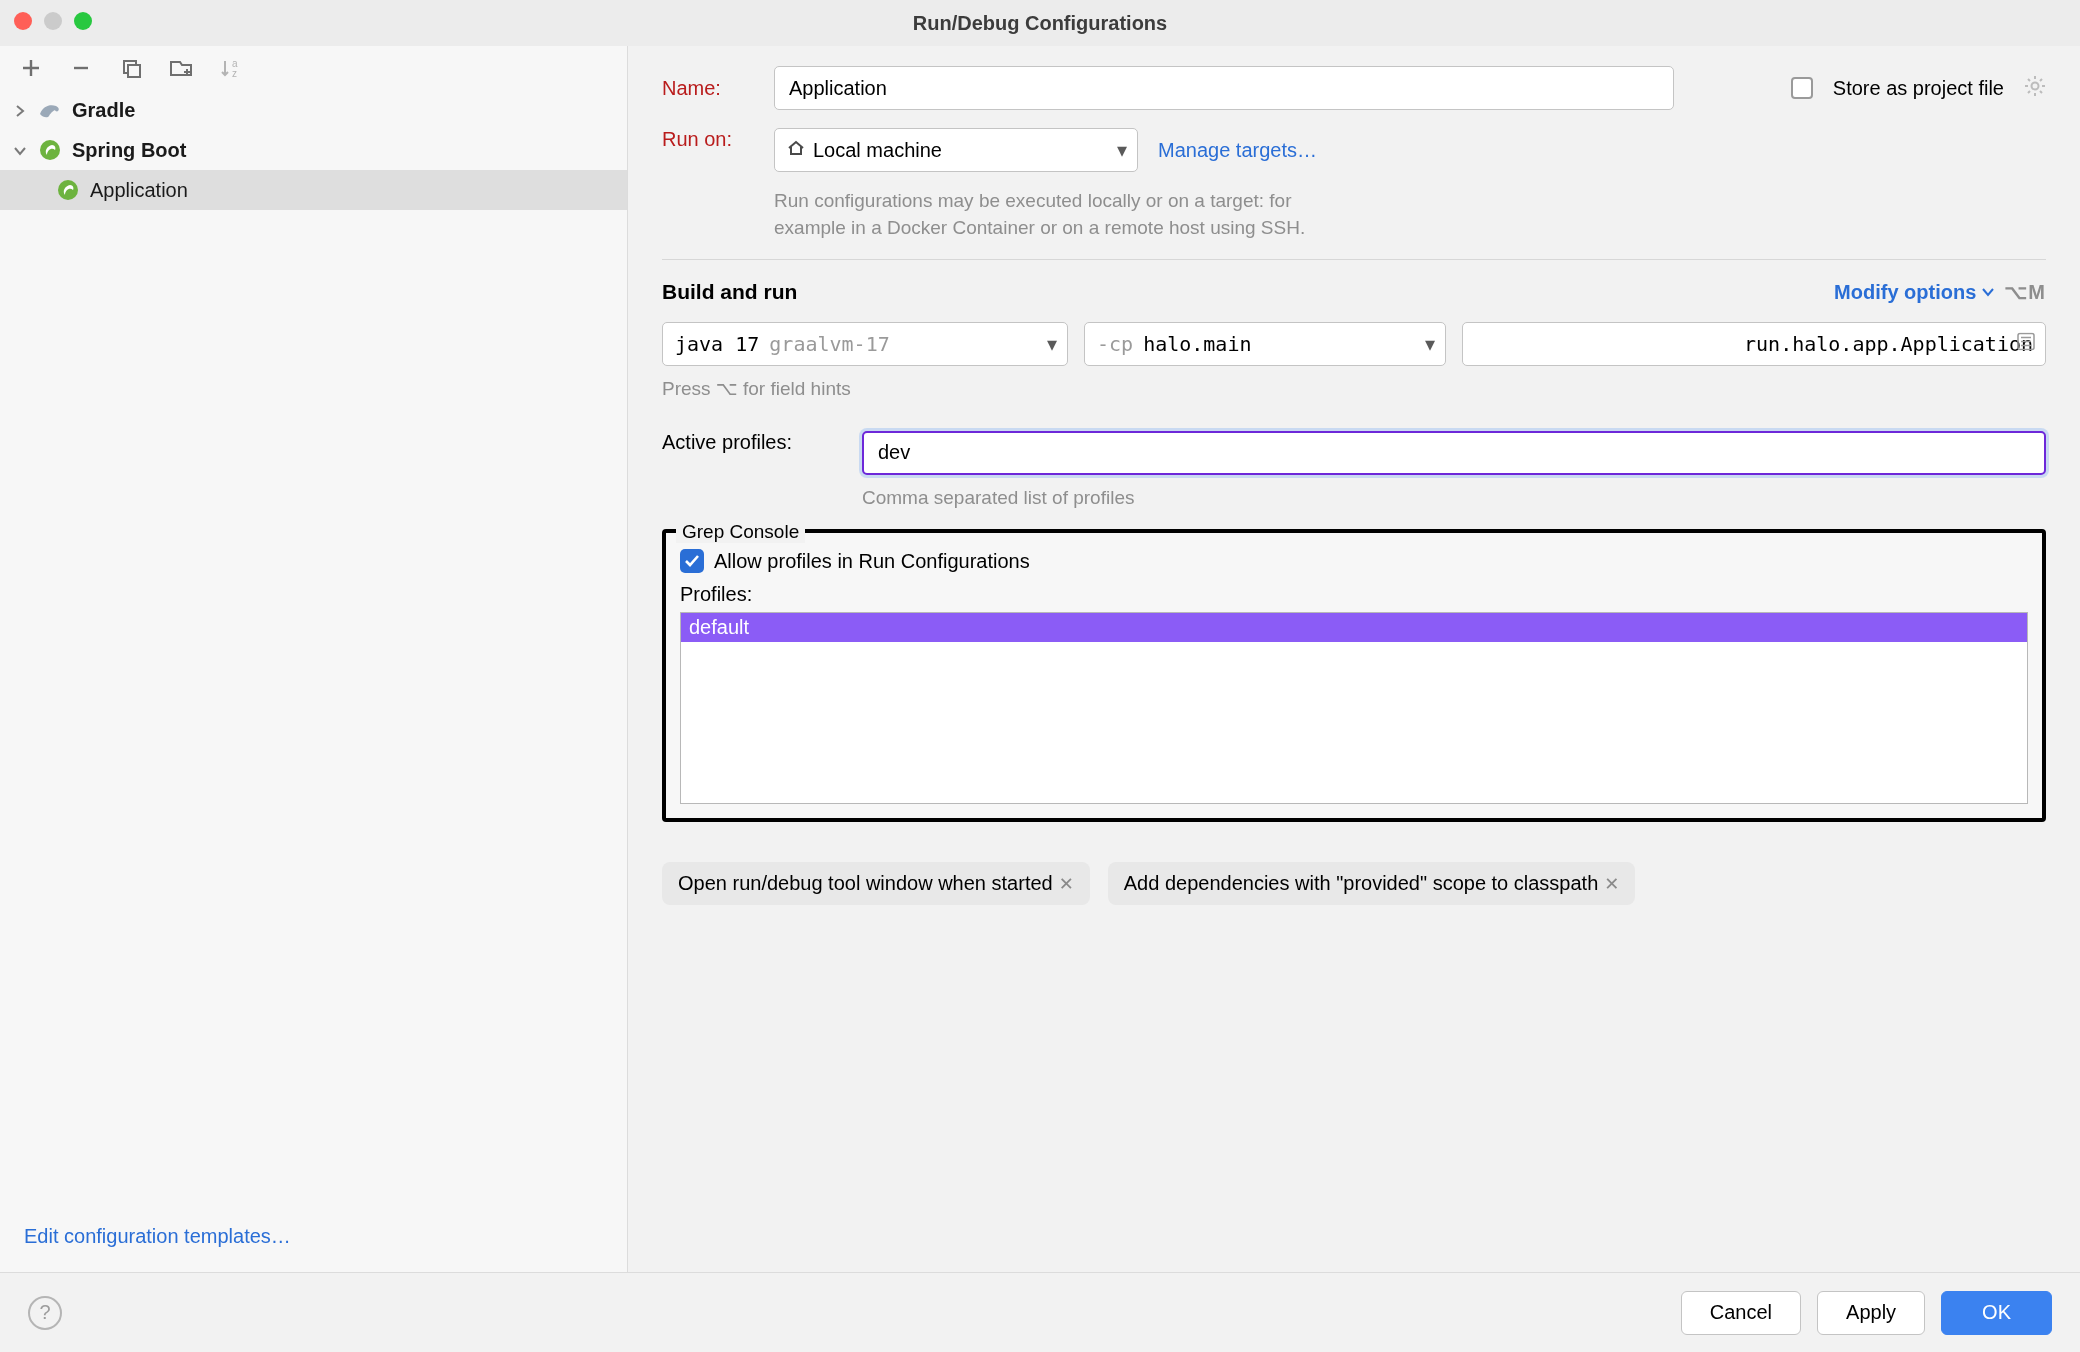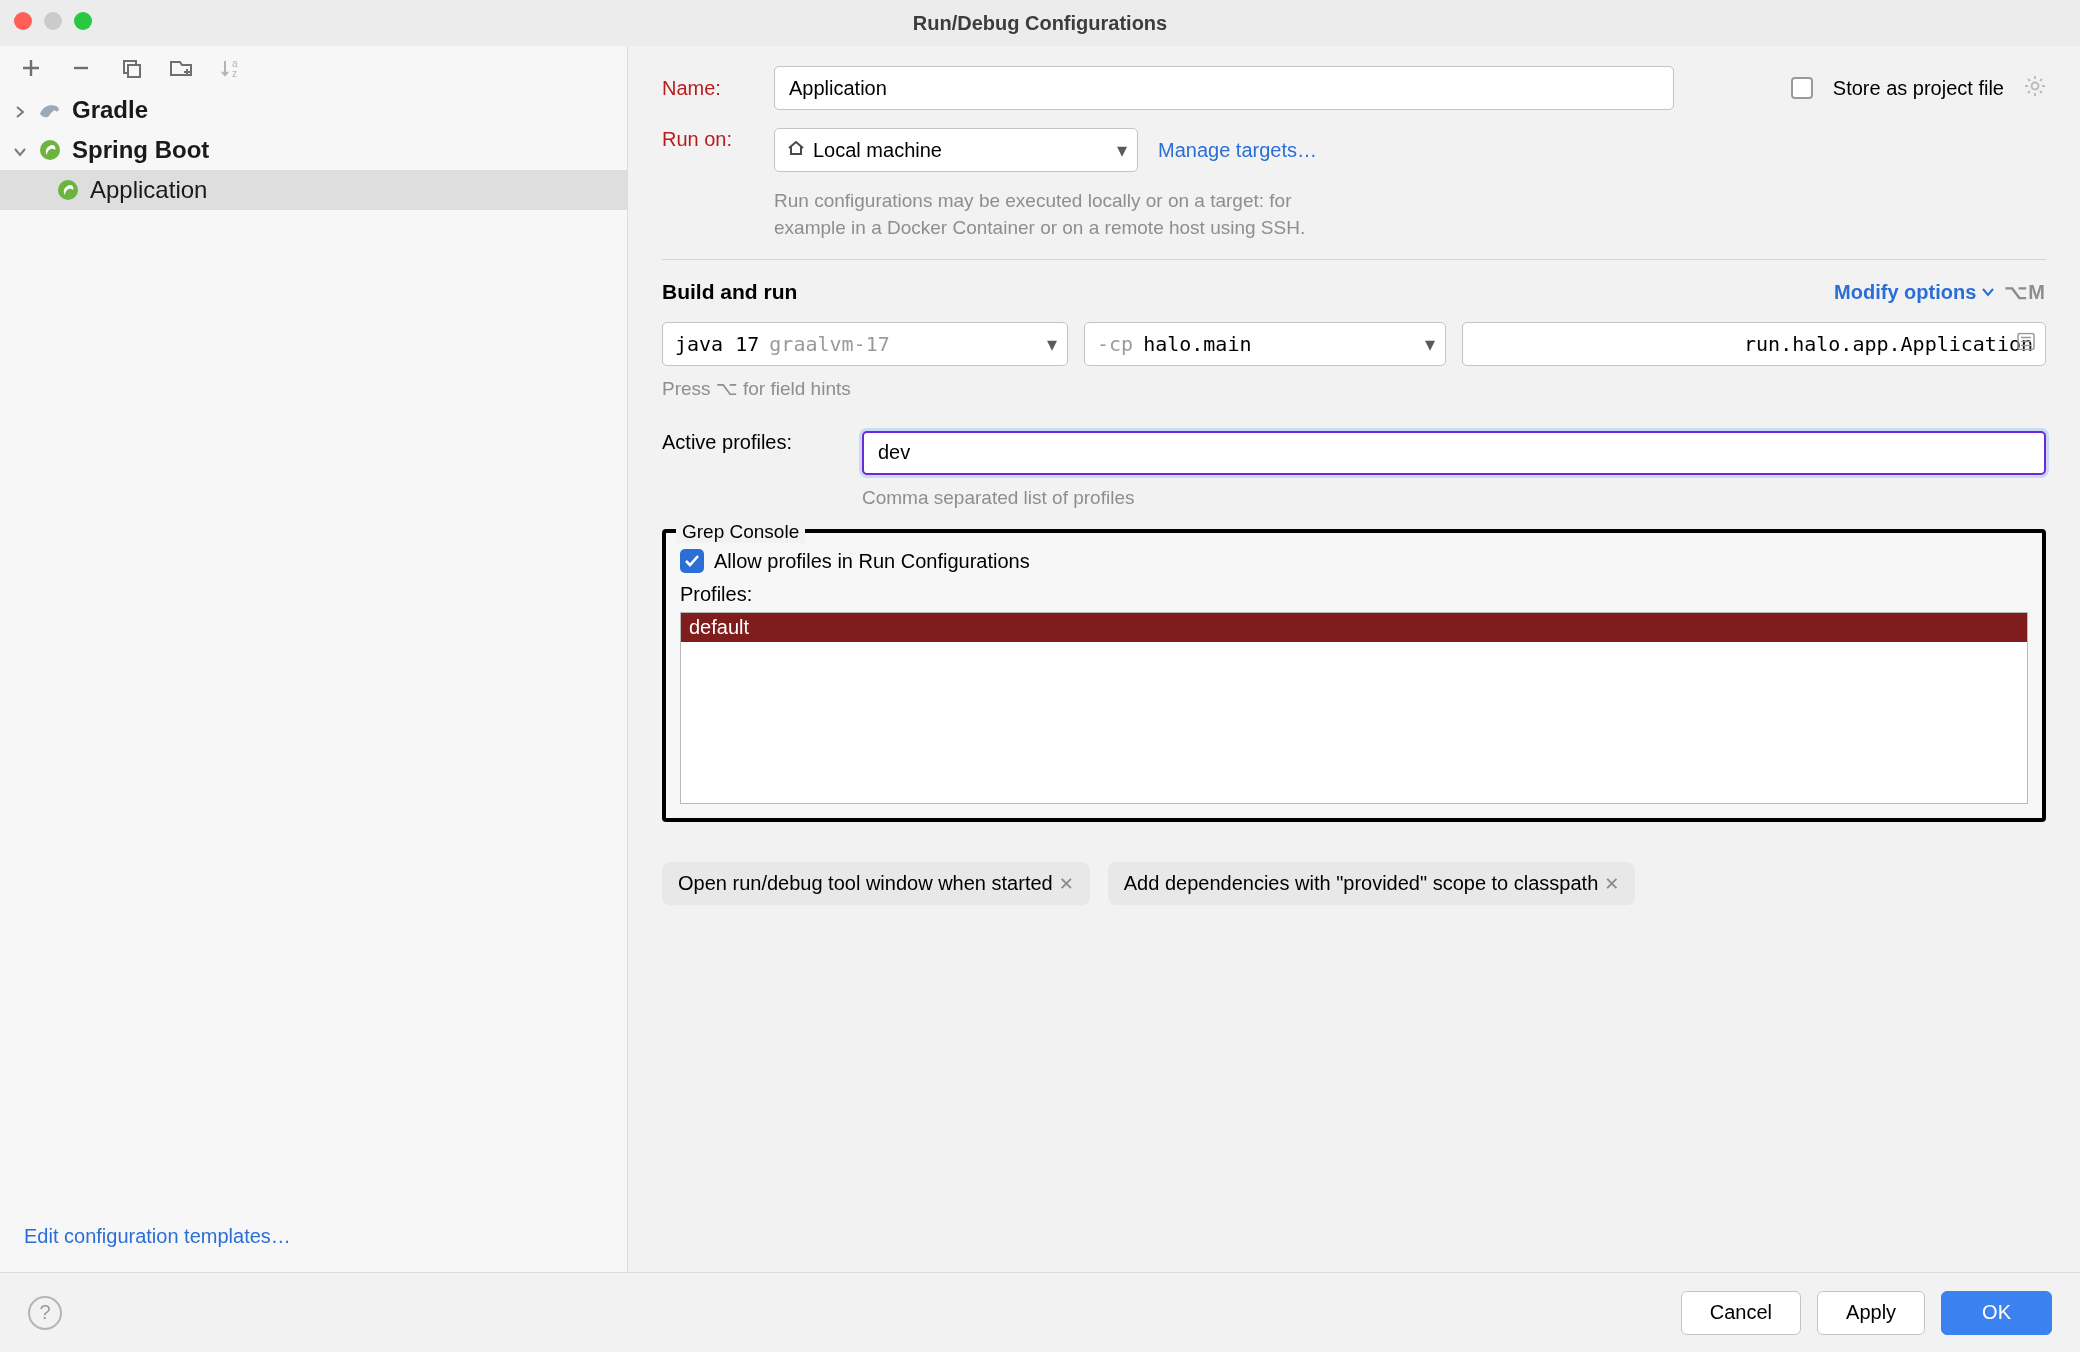--- a/index.html
+++ b/index.html
@@ -15,21 +15,21 @@
 
   
   .body { display:flex; flex:1 1 auto; min-height:0; }
 
   
   .sidebar { width:628px; background:#f7f7f7; border-right:1px solid #dcdcdc; display:flex; flex-direction:column; }
   .toolbar { height:44px; display:flex; align-items:center; gap:24px; padding:0 18px; }
   .toolbar .tool { width:26px; height:26px; color:#6f6f6f; display:flex; align-items:center; justify-content:center; cursor:pointer; }
   .graymuted { color:#b4b4b4 !important; }
 
-  .tree { flex:1 1 auto; overflow:auto; font-size:24px; }
+  .tree { flex:1 1 auto; overflow:auto; font-size:20px; }
   .tree-row { display:flex; align-items:center; height:40px; padding-left:14px; gap:8px; }
   .tree-row.lvl2 { padding-left:56px; }
   .tree-row.selected { background:#dedede; }
   .arrow { width:16px; display:inline-block; color:#7a7a7a; }
   .node-icon { width:24px; height:24px; display:inline-flex; align-items:center; justify-content:center; margin-right:2px;}
   .node-label { color:#1a1a1a; }
   .bold { font-weight:700; }
 
   .sidebar-bottom { padding:18px 24px 24px; }
   .linklike { color:#2a6ed6; font-size:20px; cursor:pointer; }
@@ -58,21 +58,21 @@
   .build-row .field { flex:0 0 auto; }
   .mono { font-family:"SF Mono", Menlo, Consolas, monospace; font-size:20px; }
   .grayish { color:#9a9a9a; }
 
   .fieldset { border:4px solid #000000; border-radius:4px; padding:10px 14px 14px; margin-top:16px; position:relative; background:#f7f7f7;}
   .fieldset-legend { position:absolute; top:-12px; left:10px; background:#f2f2f2; padding:0 6px; font-size:19px; color:#000; }
   .checkbox-row { display:flex; align-items:center; gap:10px; margin:6px 0 10px; }
   .checkbox { width:24px; height:24px; border-radius:5px; background:#2a6ed6; display:flex; align-items:center; justify-content:center; }
   .checkbox svg { stroke:#fff; }
   .listbox { border:1px solid #b8b8b8; background:#fff; height:192px; overflow:auto; }
-  .listbox .item { padding:3px 8px; color:#fff; background:#7f1d1d; font-size:20px; }
+  .listbox .item { padding:3px 8px; color:#fff; background:#8b5cf6; font-size:20px; }
 
   .chips-row { display:flex; gap:18px; margin-top:40px; }
   .chip { border-radius:8px; background:#e8e8e8; color:#000; padding:10px 16px; display:flex; align-items:center; gap:6px; font-size:20px; }
   .chip .xicon { color:#8a8a8a; font-size:18px; }
 
   .unchecked { width:22px; height:22px; border:2px solid #9a9a9a; border-radius:4px; background:#fff; }
 
   
   .footer { border-top:1px solid #dcdcdc; height:80px; display:flex; align-items:center; padding:0 28px; gap:16px; }
   .footer .spacer { flex:1 1 auto; }

